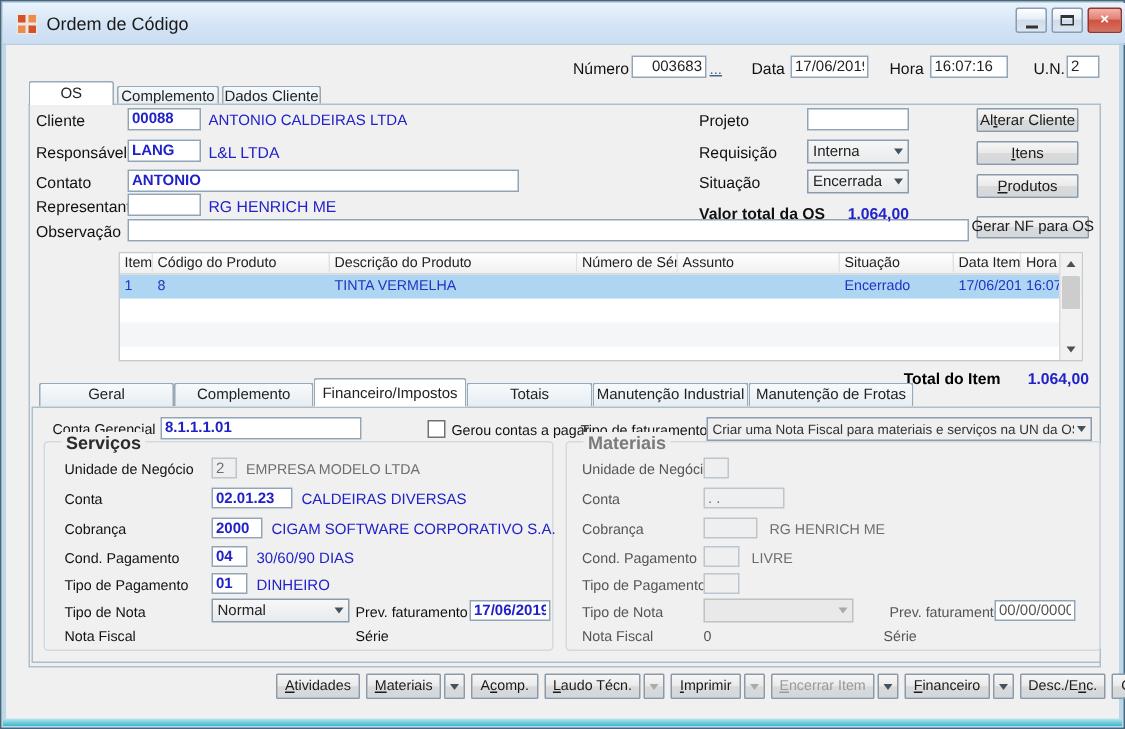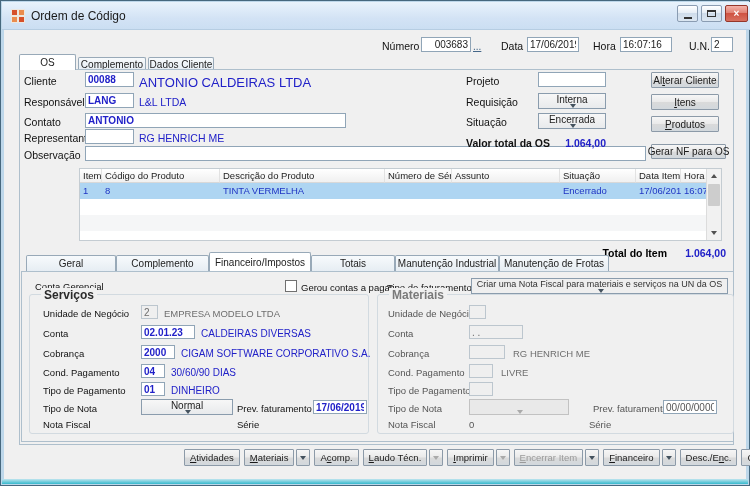--- a/index.html
+++ b/index.html
@@ -33,21 +33,21 @@
   .ico-min{width:8px;height:2px;background:#333;margin-top:8px;}
   .ico-max{width:9px;height:7px;border:1px solid #333;border-top:2px solid #333;}
   
   .tb{position:absolute;border:1px solid #90a5b7;background:#fff;font-size:10px;
     color:#222;padding:0 2px;height:15px;}
   .tb.blue-txt{color:var(--value-text);font-weight:bold;}
   .tb.ra{text-align:right;}
   .tb.dis{background:#efefef;border-color:#bcc6ce;color:var(--disabled-text);}
   .combo{position:absolute;height:16px;border:1px solid #8a9cad;
     background:linear-gradient(#f7f7f7,#e8eaec);display:flex;align-items:center;
-    justify-content:space-between;padding:0 3px;font-size:10px;color:#222;overflow:hidden;flex-direction:column;}
+    justify-content:space-between;padding:0 3px;font-size:10px;color:#222;overflow:hidden;}
   .combo .ct{white-space:nowrap;overflow:hidden;}
   .combo.dis{background:#e9e9e9;border-color:#c2c2c2;color:#999;}
   .chev{width:0;height:0;border-left:3px solid transparent;border-right:3px solid transparent;
     border-top:4px solid #44525e;flex:none;margin-left:2px;}
   .combo.dis .chev{border-top-color:#aaa;}
   .cb{position:absolute;width:12px;height:12px;border:1px solid #707070;background:#fff;}
   
   .btn{position:absolute;border:1px solid #8c9aa8;border-radius:1px;
     background:linear-gradient(#f6f6f6,#eaeaea 48%,#dadada 52%,#d2d8dd);
     font-size:10px;color:#1a1a1a;display:flex;align-items:center;justify-content:center;
@@ -128,21 +128,21 @@
   <input class="tb" style="left: 710px; top: 36px; width: 22px;" value="2">
 
   <div class="tab active" style="left:18px;top:53px;width:57px;height:16px;">OS</div>
   <div class="tab" style="left:77px;top:56px;width:68px;">Complemento</div>
   <div class="tab" style="left:147px;top:56px;width:66px;">Dados Cliente</div>
 
   <div class="panel" style="left:18px;top:68px;width:715px;height:376px;"></div>
 
   <span class="abs lbl" style="left:23px;top:74px;">Cliente</span>
   <input class="tb blue-txt" style="left: 84px; top: 71px; width: 49px;" value="00088">
-  <span class="abs val" style="left:138px;top:74px;font-size:13px;">ANTONIO CALDEIRAS LTDA</span>
+  <span class="abs val" style="left:138px;top:74px;font-size:10px;">ANTONIO CALDEIRAS LTDA</span>
 
   <span class="abs lbl" style="left:23px;top:95px;">Responsável</span>
   <input class="tb blue-txt" style="left: 84px; top: 92px; width: 49px;" value="LANG">
   <span class="abs val" style="left:138px;top:95px;font-size:10.5px;">L&amp;L LTDA</span>
 
   <span class="abs lbl" style="left:23px;top:115px;">Contato</span>
   <input class="tb blue-txt" style="left: 84px; top: 112px; width: 261px;" value="ANTONIO">
 
   <span class="abs lbl" style="left:23px;top:131px;">Representante</span>
   <input class="tb blue-txt" style="left: 84px; top: 128px; width: 49px;" value="">
@@ -215,20 +215,21 @@
   <div class="tab" style="left:25px;top:254px;width:90px;height:16px;">Geral</div>
   <div class="tab" style="left:115px;top:254px;width:93px;height:16px;">Complemento</div>
   <div class="tab active" style="left:208px;top:251px;width:102px;height:19px;">Financeiro/Impostos</div>
   <div class="tab" style="left:310px;top:254px;width:84px;height:16px;">Totais</div>
   <div class="tab" style="left:394px;top:254px;width:104px;height:16px;">Manutenção Industrial</div>
   <div class="tab" style="left:498px;top:254px;width:110px;height:16px;">Manutenção de Frotas</div>
 
   <div class="panel" style="left:20px;top:270px;width:713px;height:171px;"></div>
 
   <span class="abs lbl-s" style="left:34px;top:280px;">Conta Gerencial</span>
+  <input class="tb blue-txt" style="left: 106px; top: 277px; width: 134px;" value="8.1.1.1.01">
   <span class="cb" style="left:284px;top:279px;"></span>
   <span class="abs lbl-s" style="left:300px;top:281px;">Gerou contas a pagar</span>
   <span class="abs lbl-s" style="left:386px;top:281px;">Tipo de faturamento</span>
   <div class="combo" style="left:470px;top:277px;width:257px;background:#efefef;">
     <span class="ct" style="font-size:9px;color:#333;">Criar uma Nota Fiscal para materiais e serviços na UN da OS</span>
     <span class="chev"></span>
   </div>
 
   <div class="group" style="left:28px;top:293px;width:340px;height:140px;"></div>
   <span class="legend" style="left:40px;top:287px;">Serviços</span>

